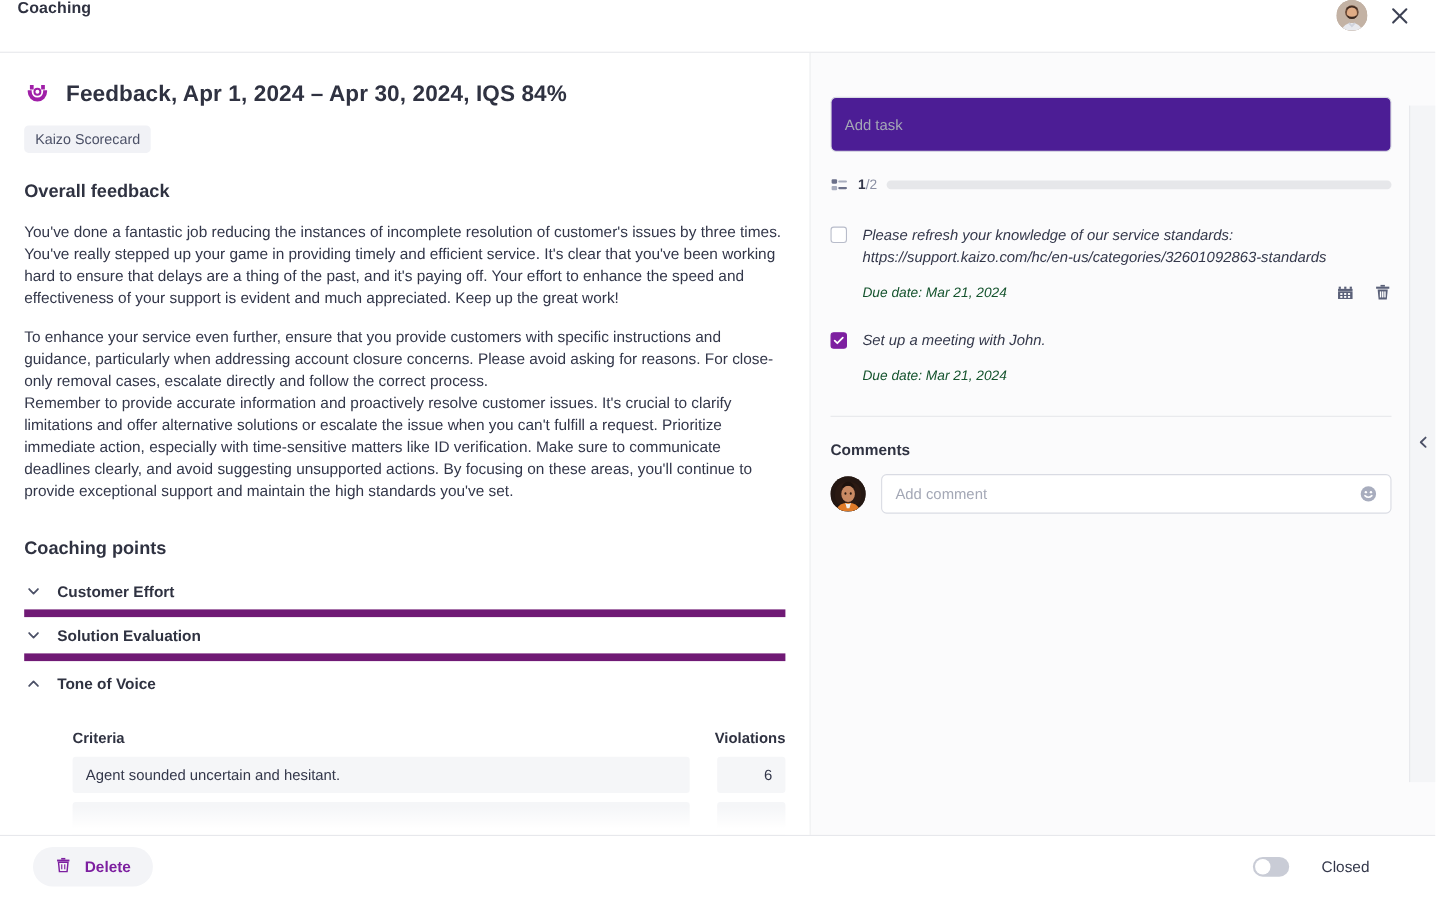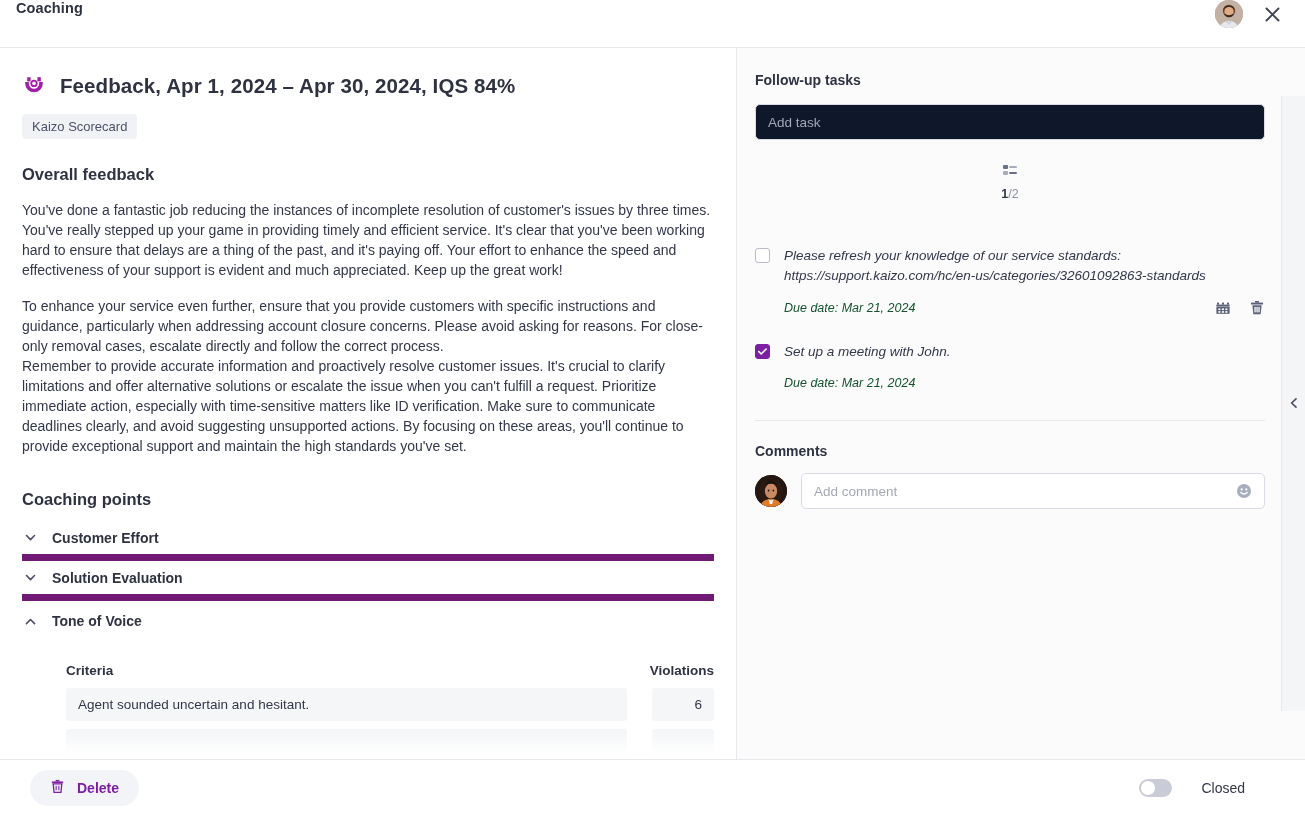--- a/index.html
+++ b/index.html
@@ -120,28 +120,28 @@
   
   .right-pane {
     flex: 1 1 auto;
     background: #fbfbfc;
     padding: 24px 40px 0 18px;
     overflow: hidden;
     position: relative;
   }
   .rp-title { font-size: 14px; font-weight: bold; color: #2f3241; }
   .add-task-input {
-    margin-top: 16px; height: 36px; width: 100%;
+    margin-top: 16px; height: 50px; width: 100%;
     border: 1px solid #d9dbe3; border-radius: 5px;
-    background: #0f172a;
+    background: #4c1d95;
     display: flex; align-items: center; padding: 0 12px;
     font-size: 13.5px; color: #a4a8b6;
   }
   .progress-row {
-    margin-top: 22px; display: flex; align-items: center; gap: 9px; flex-direction: column;
+    margin-top: 22px; display: flex; align-items: center; gap: 9px;
   }
   .tasks-icon { width: 16px; height: 16px; flex: 0 0 16px; color: #6b7089; }
   .progress-count { font-size: 12.5px; color: #8a8fa3; white-space: nowrap; }
   .progress-count b { color: #33374a; font-weight: bold; }
   .progress-track {
     flex: 1 1 auto; height: 8px; border-radius: 4px; background: #e6e7ea;
     overflow: hidden;
   }
   .progress-fill { height: 100%; background: #4caf00; border-radius: 4px; }
 
@@ -319,21 +319,20 @@
             <div class="crit-val">&nbsp;</div>
           </div>
         </div>
 
       </div>
       <div class="left-fade"></div>
     </div>
 
     <div class="right-pane">
 
-      <div class="rp-title">Follow-up tasks</div>
 
       <div class="add-task-input">
         <span>Add task</span>
       </div>
 
       <div class="progress-row">
         <span class="tasks-icon">
           <svg width="16" height="16" viewBox="0 0 16 16" aria-hidden="true">
             <rect x="1" y="3" width="5" height="4" rx="1" fill="#6b7089"></rect>
             <rect x="7" y="4" width="8" height="2" rx="1" fill="#a8adbe"></rect>

